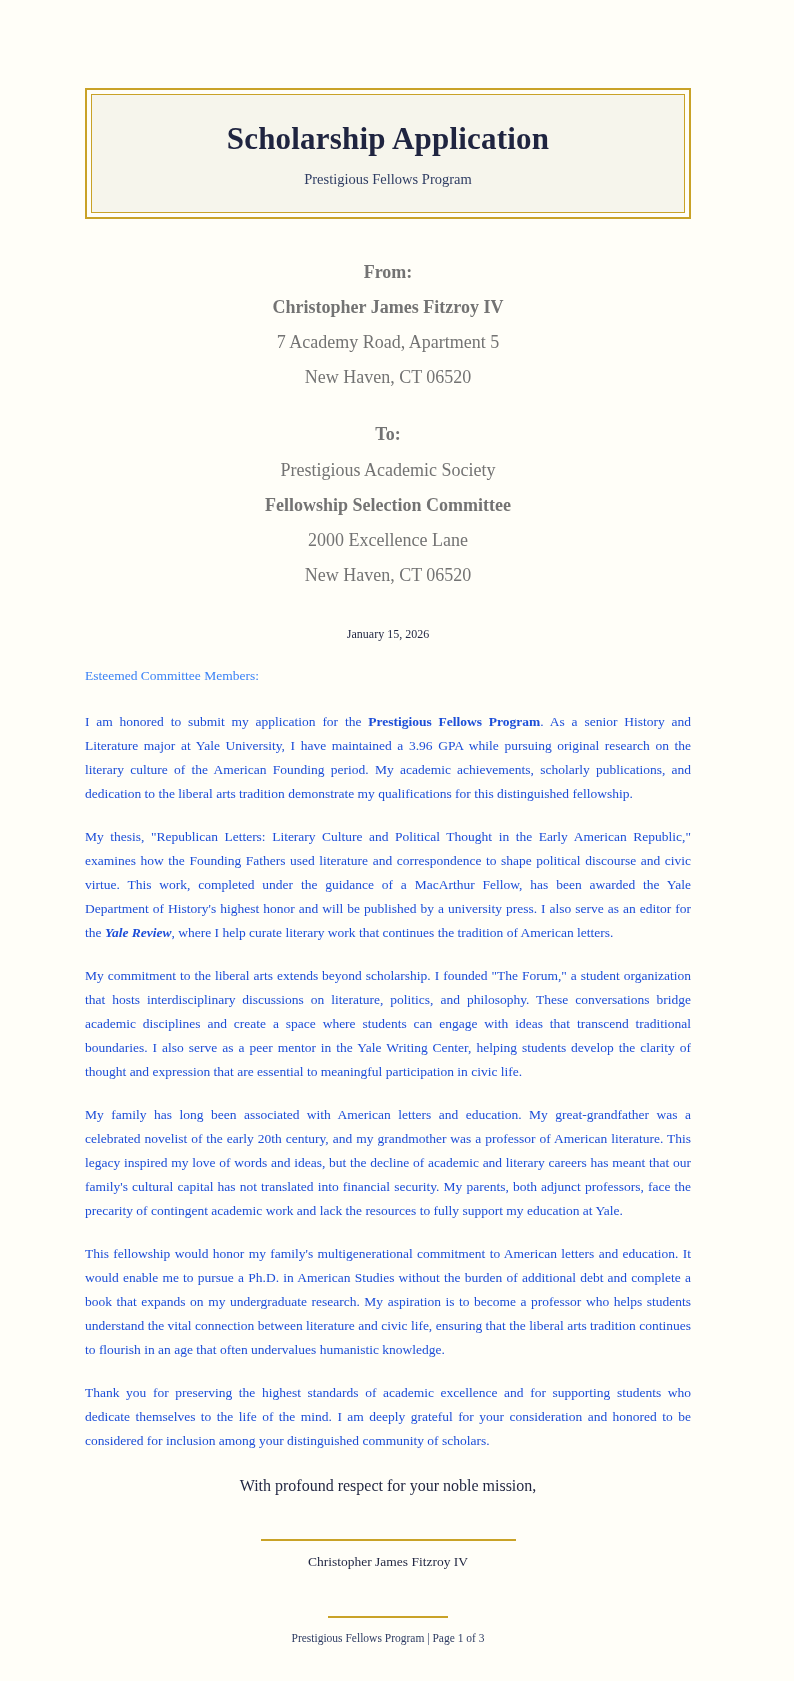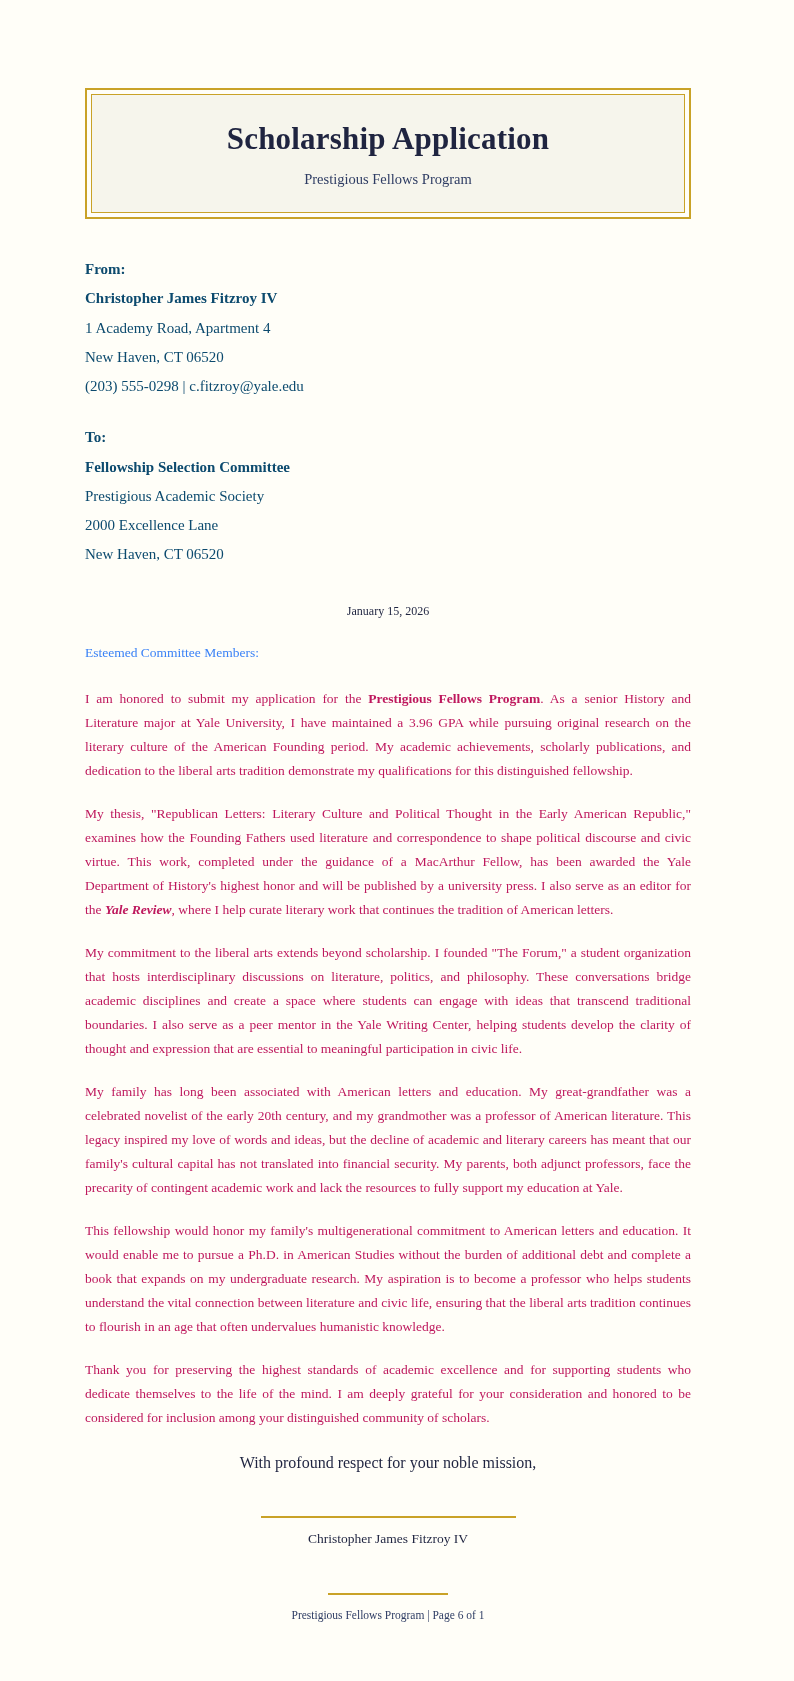--- a/index.html
+++ b/index.html
@@ -49,23 +49,24 @@
     color: #2e3c63;
     margin: 0;
     line-height: 1.2;
   }
 
   
   .address-block {
     margin-bottom: 22px;
   }
   .address-block .addr-line {
-    font-size: 15px;
+    font-size: 18px;
     line-height: 1.95;
-    color: #0c4a6e;
+    color: #737373;
+    text-align: center;
   }
   .address-block .addr-line.strong {
     font-weight: bold;
   }
 
   
   .date-line {
     text-align: center;
     font-size: 12px;
     margin: 34px 0 26px 0;
@@ -78,21 +79,21 @@
     color: #3b82f6;
   }
 
   
   .body-copy p {
     font-size: 13.5px;
     line-height: 1.78;
     text-align: justify;
     text-justify: inter-word;
     margin: 0 0 19px 0;
-    color: #be185d;
+    color: #1d4ed8;
   }
   .body-copy p b { font-weight: bold; }
   .body-copy p i { font-style: italic; font-weight: bold; }
 
   
   .closing {
     text-align: center;
     font-size: 16px;
     margin: 24px 0 0 0;
     color: #1f2440;
@@ -136,29 +137,28 @@
   <div class="doc-header">
     <div class="doc-header-inner">
       <h1 class="doc-title">Scholarship Application</h1>
       <div class="doc-subtitle">Prestigious Fellows Program</div>
     </div>
   </div>
 
   <div class="address-block">
     <div class="addr-line strong">From:</div>
     <div class="addr-line strong">Christopher James Fitzroy IV</div>
-    <div class="addr-line">1 Academy Road, Apartment 4</div>
+    <div class="addr-line">7 Academy Road, Apartment 5</div>
     <div class="addr-line">New Haven, CT 06520</div>
-    <div class="addr-line">(203) 555-0298 | c.fitzroy@yale.edu</div>
   </div>
 
   <div class="address-block">
     <div class="addr-line strong">To:</div>
+    <div class="addr-line">Prestigious Academic Society</div>
     <div class="addr-line strong">Fellowship Selection Committee</div>
-    <div class="addr-line">Prestigious Academic Society</div>
     <div class="addr-line">2000 Excellence Lane</div>
     <div class="addr-line">New Haven, CT 06520</div>
   </div>
 
   <div class="date-line">January 15, 2026</div>
   <div class="salutation">Esteemed Committee Members:</div>
 
   <div class="body-copy">
     <p><span>I am honored to submit my application for the </span><b>Prestigious Fellows Program</b><span>. As a senior History and Literature major at Yale University, I have maintained a 3.96 GPA while pursuing original research on the literary culture of the American Founding period. My academic achievements, scholarly publications, and dedication to the liberal arts tradition demonstrate my qualifications for this distinguished fellowship.</span></p>
 
@@ -172,16 +172,16 @@
 
   <div class="closing">With profound respect for your noble mission,</div>
 
   <div class="signature-area">
     <div class="signature-rule"></div>
     <div class="signature-name">Christopher James Fitzroy IV</div>
   </div>
 
   <div class="doc-footer">
     <div class="footer-rule"></div>
-    <div class="footer-text">Prestigious Fellows Program | Page 6 of 1</div>
+    <div class="footer-text">Prestigious Fellows Program | Page 1 of 3</div>
   </div>
 
 </div>
 
 </body></html>

